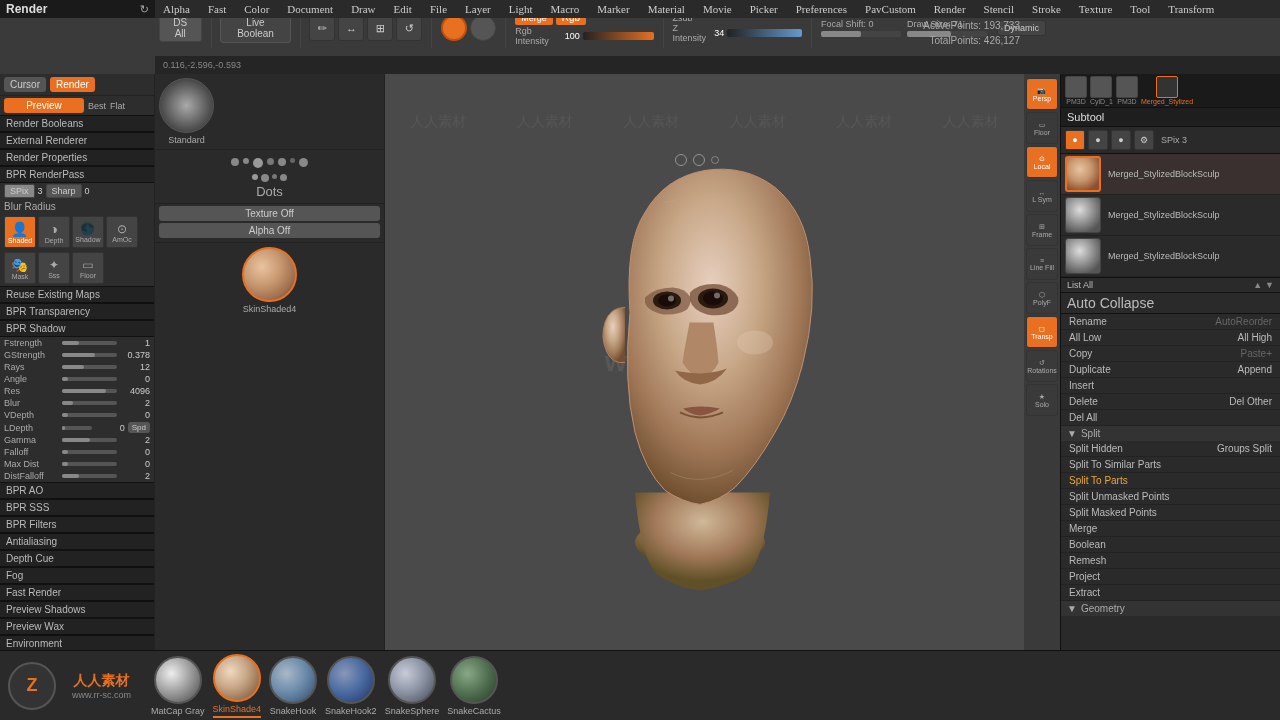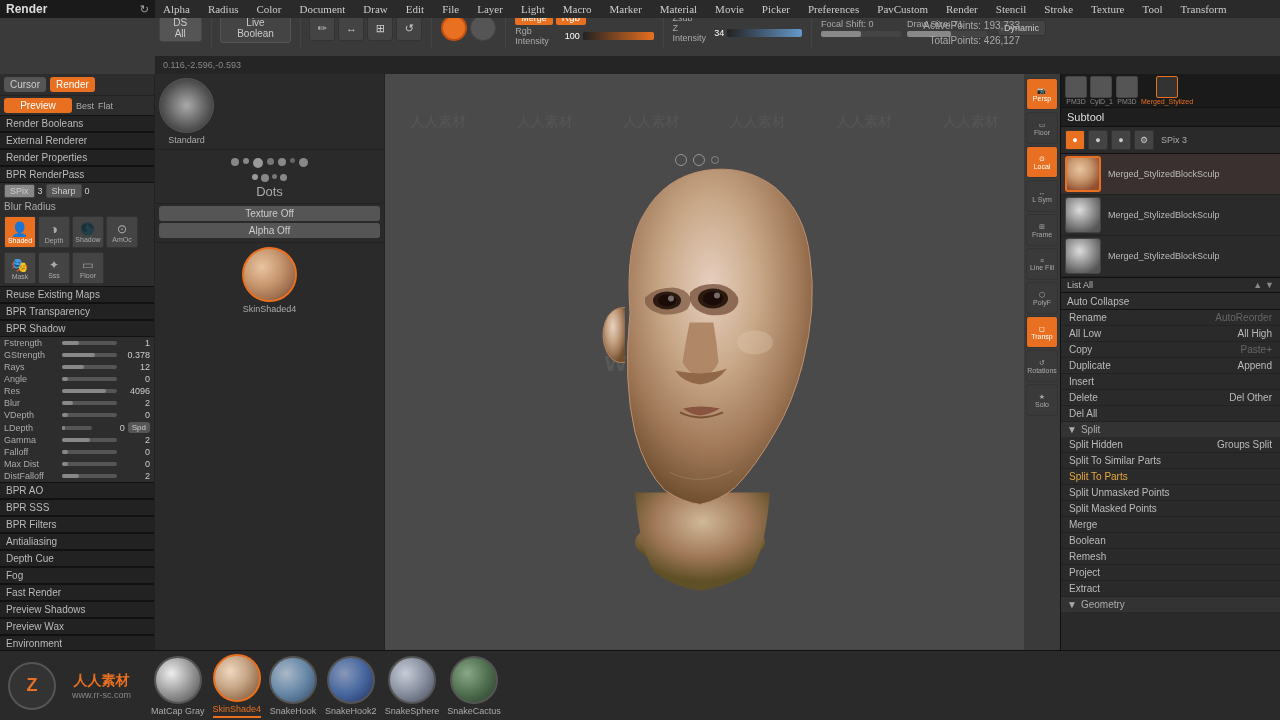--- a/index.html
+++ b/index.html
@@ -532,21 +532,21 @@
 </head>
 <body>
 
 <div class="render-label">
   <span style="font-weight:bold;color:#ddd;font-size:12px;">Render</span>
   <span style="cursor:pointer;color:#aaa;">↻</span>
 </div>
 
 <div class="top-menu-bar" style="left:155px;font-family:Liberation Serif, serif;">
   <span class="menu-item">Alpha</span>
-  <span class="menu-item">Radius</span>
+  <span class="menu-item">Fast</span>
   <span class="menu-item">Color</span>
   <span class="menu-item">Document</span>
   <span class="menu-item">Draw</span>
   <span class="menu-item">Edit</span>
   <span class="menu-item">File</span>
   <span class="menu-item">Layer</span>
   <span class="menu-item">Light</span>
   <span class="menu-item">Macro</span>
   <span class="menu-item">Marker</span>
   <span class="menu-item">Material</span>
@@ -622,21 +622,21 @@
   <div>TotalPoints: 426,127</div>
 </div>
 
 <div class="left-panel">
 
   <div class="panel-row" style="padding:3px 4px;border-bottom:1px solid #222;">
     <button class="btn-gray">Cursor</button>
     <button class="btn-orange">Render</button>
   </div>
   <div class="panel-row">
-    <button class="btn-orange" style="width:68px;">Preview</button>
+    <button class="btn-orange" style="width:80px;">Preview</button>
     <span style="font-size:9px;color:#aaa;">Best</span>
     <span style="font-size:9px;color:#aaa;">Flat</span>
   </div>
 
   <div class="section-title">Render Booleans</div>
   <div class="section-title">External Renderer</div>
   <div class="section-title">Render Properties</div>
 
   <div class="section-title">BPR RenderPass</div>
   <div class="spix-row">
@@ -948,21 +948,21 @@
   </div>
 
   <div style="display:flex;align-items:center;justify-content:space-between;padding:2px 6px;border-top:1px solid #111;border-bottom:1px solid #111;">
     <span style="font-size:9px;color:#bbb;">List All</span>
     <div style="display:flex;gap:3px;">
       <span style="font-size:9px;color:#888;">▲</span>
       <span style="font-size:9px;color:#888;">▼</span>
     </div>
   </div>
   <div style="padding:2px 6px;border-bottom:1px solid #111;">
-    <span style="font-size:10px;color:#bbb;">Auto Collapse</span>
+    <span style="font-size:14px;color:#bbb;">Auto Collapse</span>
   </div>
 
   <div class="action-item">
     <span>Rename</span>
     <span style="float:right;color:#666;">AutoReorder</span>
   </div>
   <div class="action-item">
     <span>All Low</span>
     <span style="float:right;">All High</span>
   </div>

